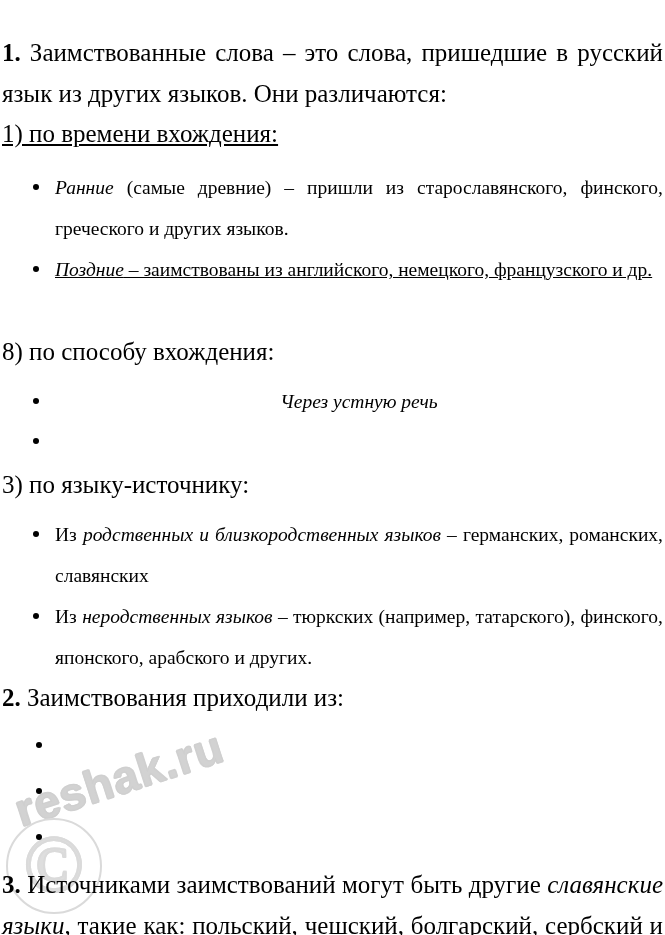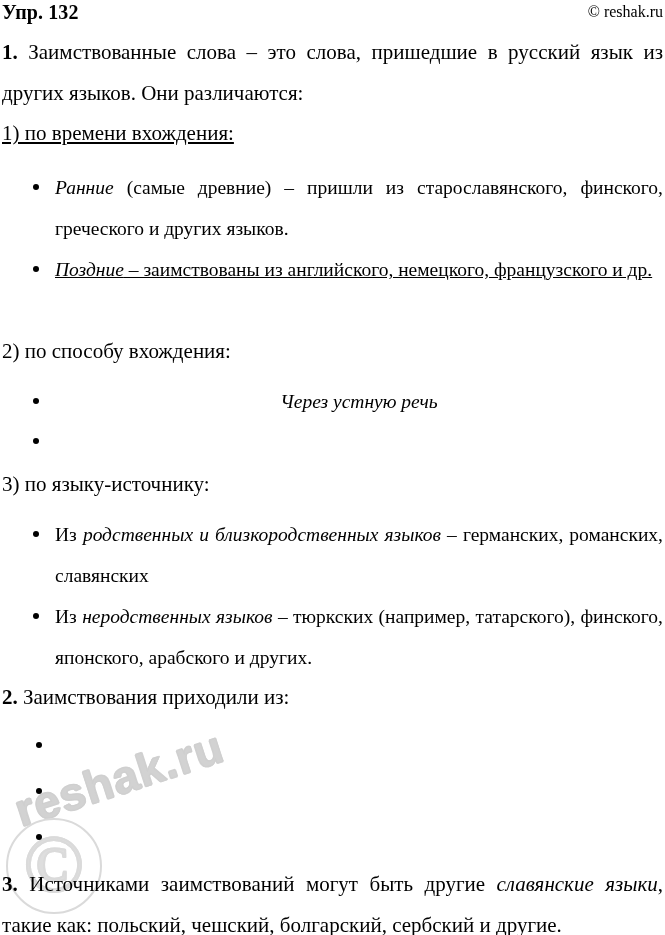--- a/index.html
+++ b/index.html
@@ -49,21 +49,21 @@
   .content {
     position: absolute;
     left: 0;
     top: 0;
     width: 665px;
     z-index: 4;
   }
 
   .para {
     position: absolute;
-    font-size: 21px;
+    font-size: 25px;
     line-height: 41px;
     text-align: justify;
     text-justify: inter-word;
   }
   .para.nojust { text-align: left; }
 
   .para b { font-weight: bold; }
   .para i { font-style: italic; }
 
   
@@ -143,44 +143,40 @@
 </head>
 <body>
 
 <div id="page">
 
   <div class="watermark wm-text">reshak.ru</div>
   <div class="watermark wm-copy">
     <span class="wm-copy-c">©</span>
   </div>
 
-  <div class="header">
-    <div class="header-title">Упр. 132</div>
-    <div class="header-credit">© reshak.ru</div>
-  </div>
 
   <div class="content">
 
     <div class="para" style="left:2px; top:32px; width:661px;">
       <b>1.</b><span> Заимствованные слова – это слова, пришедшие в русский язык из других языков. Они различаются:</span>
     </div>
 
     <div class="para nojust" style="left:2px; top:113px; width:661px;text-decoration:underline;">1) по времени вхождения:</div>
 
     <div class="bullet-row" style="left:55px; top:167px; width:608px;">
       <span class="bullet-dot"></span>
       <i>Ранние</i><span> (самые древние) – пришли из старославянского, финского, греческого и других языков.</span>
     </div>
 
     <div class="bullet-row" style="left:55px; top:249px; width:608px;text-decoration:underline;">
       <span class="bullet-dot"></span>
       <i>Поздние</i><span> – заимствованы из английского, немецкого, французского и др.</span>
     </div>
 
-    <div class="para nojust" style="left:2px; top:331px; width:661px;">2) по способу вхождения:</div>
+    <div class="para nojust" style="left:2px; top:331px; width:661px;">8) по способу вхождения:</div>
 
     <div class="bullet-row nojust" style="left:55px; top:381px; width:608px;">
       <span class="bullet-dot"></span>
       <i>Через устную речь</i>
     </div>
 
     <div class="bullet-row nojust" style="left:55px; top:421px; width:608px;">
       <span class="bullet-dot"></span>
     </div>
 

